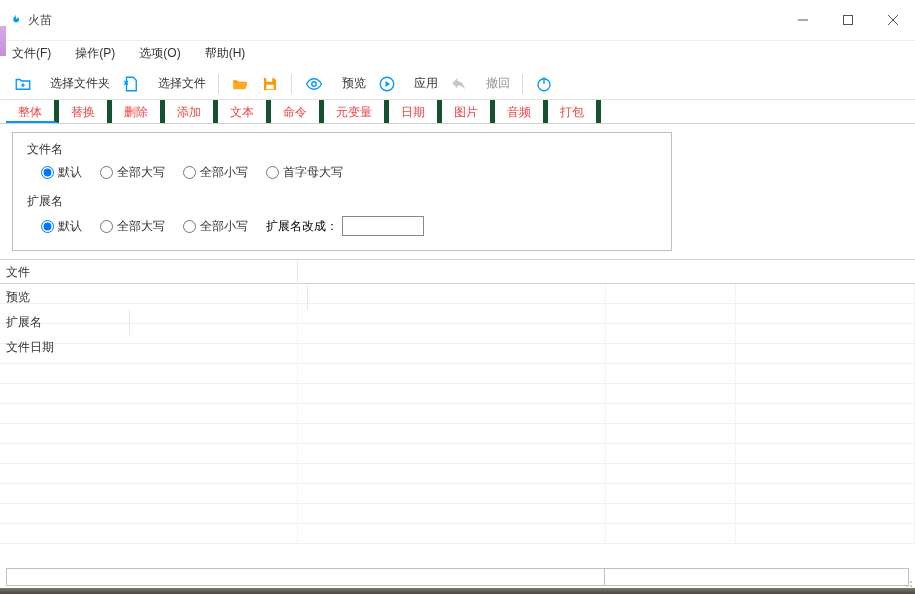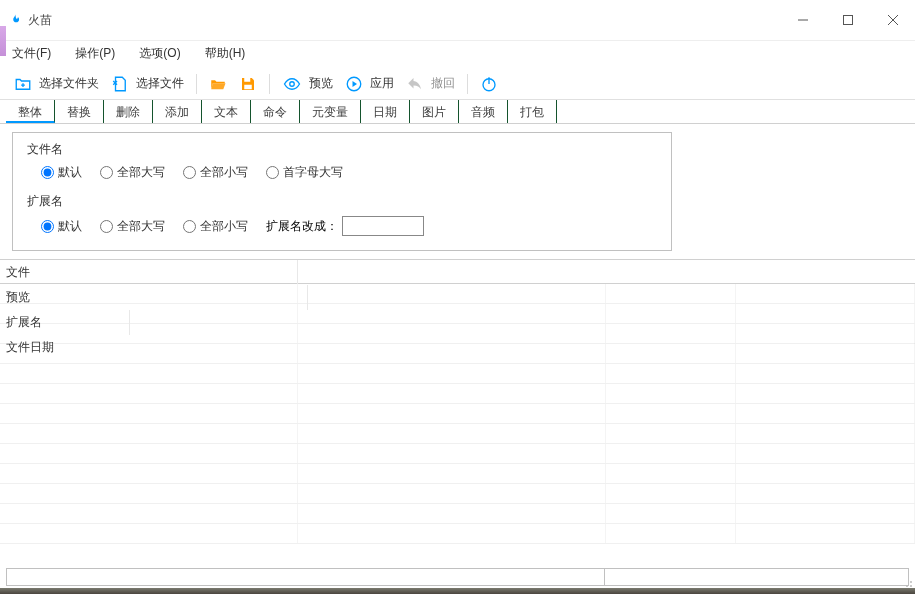--- a/index.html
+++ b/index.html
@@ -62,21 +62,21 @@
       align-items: center;
       height: 32px;
       padding-left: 10px;
       background: #fff;
       border-bottom: 1px solid #e0e0e0;
       gap: 4px;
     }
     .tb-group {
       display: flex;
       align-items: center;
-      gap: 7px;
+      gap: 18px;
       padding: 0 4px;
       height: 28px;
     }
     .tb-icon { display: flex; align-items: center; justify-content: center; }
     .tb-label { color: #333; }
     .tb-sep {
       width: 1px; height: 20px;
       background: #ddd;
       margin: 0 4px;
     }
@@ -86,22 +86,22 @@
 
     .tabbar {
       display: flex;
       height: 24px;
       border-bottom: 1px solid #d0d0d0;
       padding-left: 6px;
       background: #fff;
     }
     .tab {
       padding: 4px 12px;
-      color: #404040;
-      border-right: 1px solid #14532d;
+      color: #ef4444;
+      border-right: 5px solid #14532d;
       position: relative;
     }
     .tab.active {
       border-bottom: 2px solid #0099ff;
       font-weight: 500;
     }
 
     .content-panel {
       margin: 8px 12px 8px 12px;
       border: 1px solid #c0c0c0;

